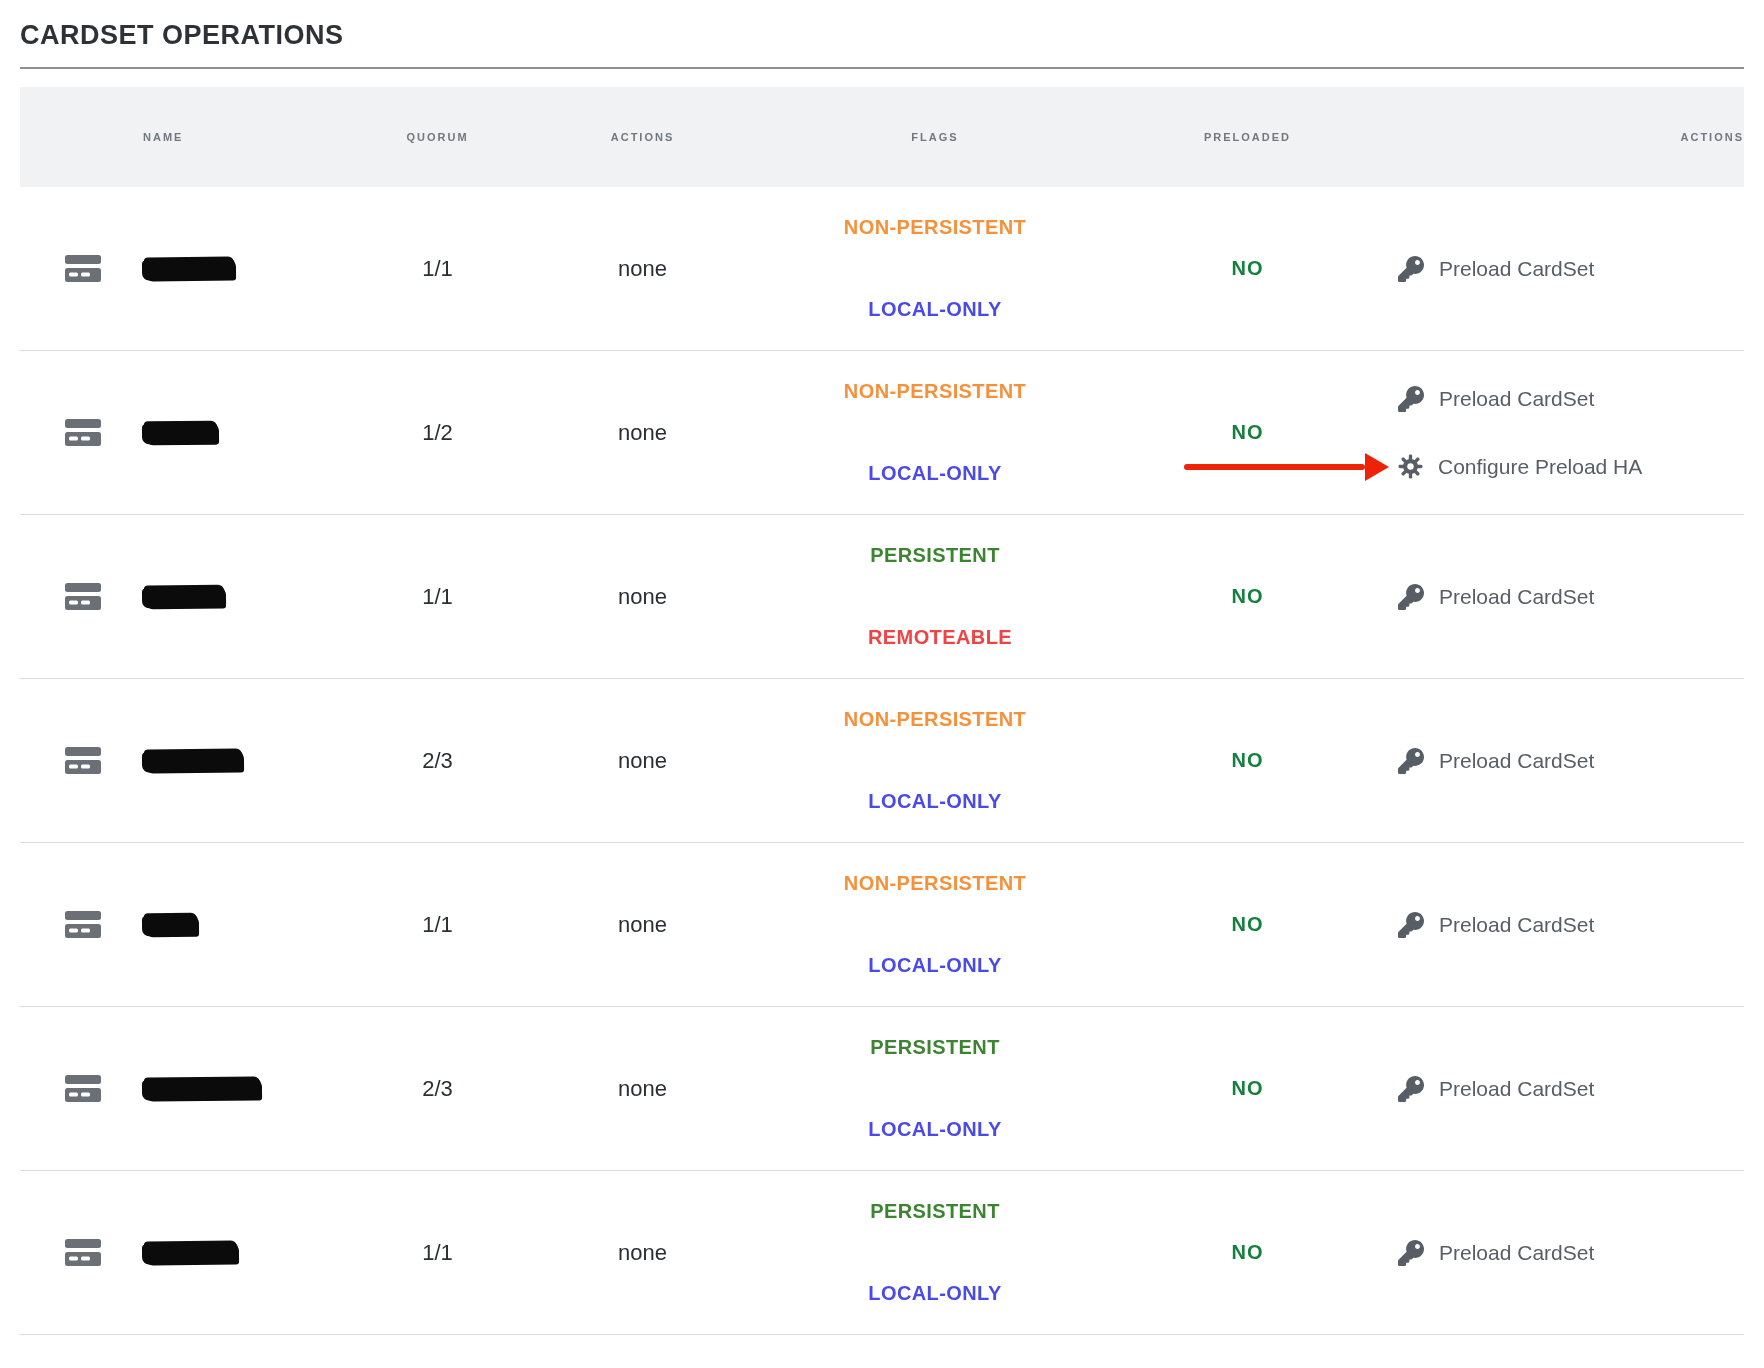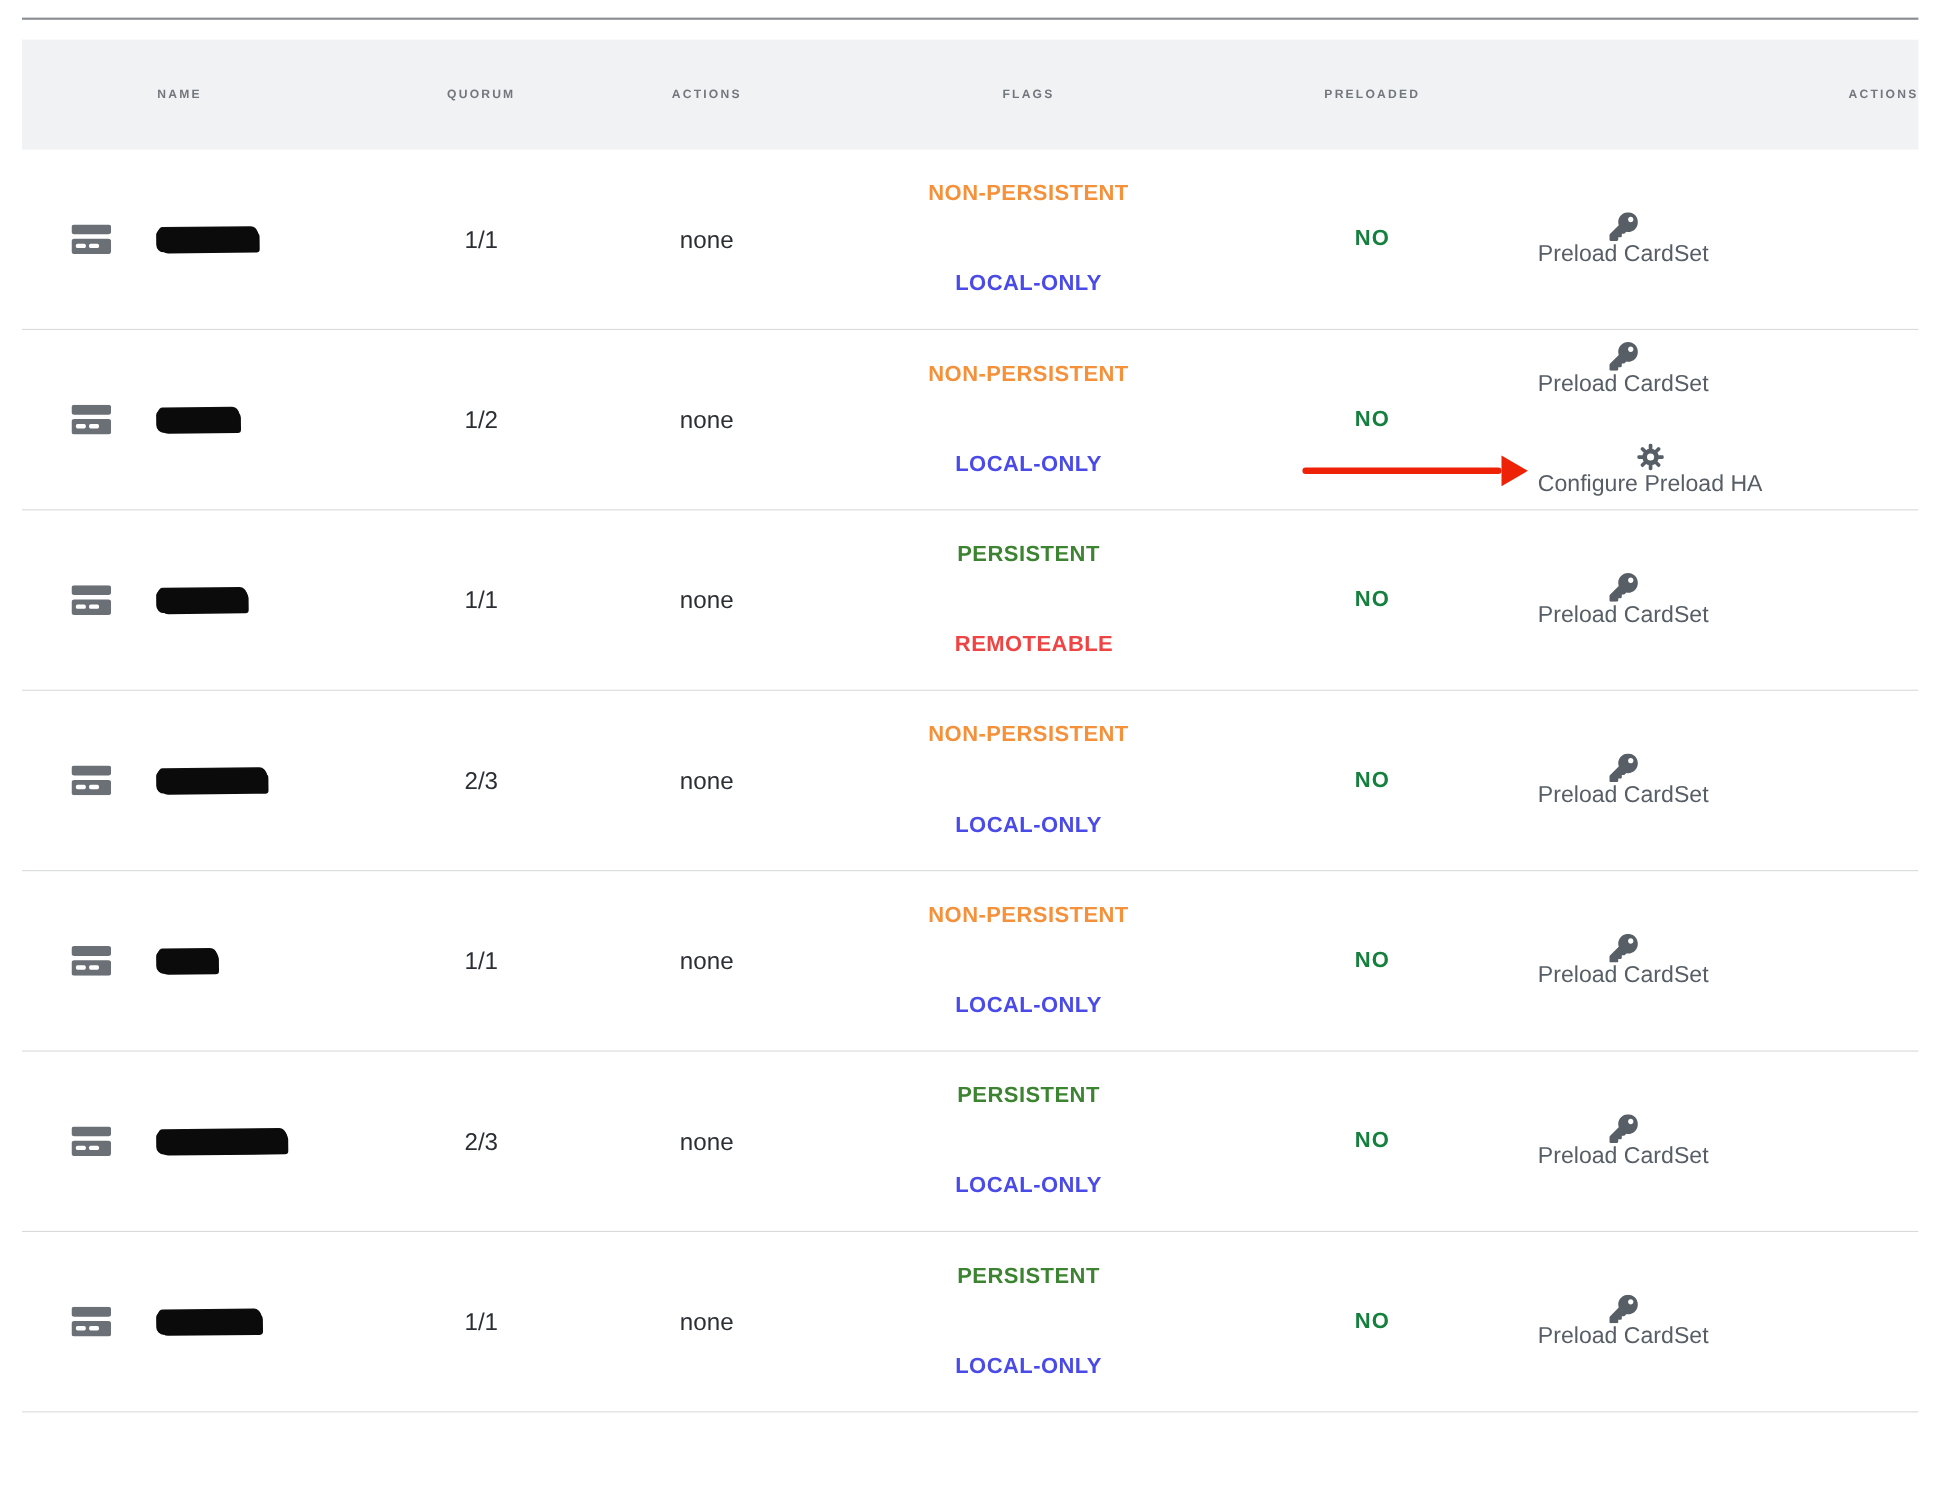--- a/index.html
+++ b/index.html
@@ -91,27 +91,27 @@
   .c-actions {
     flex-direction: column;
     align-items: flex-start;
     justify-content: center;
     gap: 42px;
     padding-left: 48px;
   }
   .action {
     display: flex;
     align-items: center;
+    gap: 15px;
     font-size: 21px;
     color: #575e66;
     text-decoration: none;
     cursor: pointer;
     position: relative;
     white-space: nowrap;
-    flex-direction: column;
   }
   .action svg { flex: 0 0 auto; }
 
   .red-arrow {
     position: absolute;
     right: calc(100% + 9px);
     top: 50%;
     transform: translateY(-50%);
     width: 205px;
     display: flex;
@@ -127,20 +127,21 @@
     width: 0; height: 0;
     border-top: 14px solid transparent;
     border-bottom: 14px solid transparent;
     border-left: 24px solid currentColor;
   }
 </style>
 </head>
 <body>
 
 <div class="page">
+  <h1 class="page-title">CARDSET OPERATIONS</h1>
   <div class="title-rule"></div>
 
   <div class="table">
     <div class="grid-row thead">
       <div class="th"></div>
       <div class="th left">NAME</div>
       <div class="th">QUORUM</div>
       <div class="th">ACTIONS</div>
       <div class="th">FLAGS</div>
       <div class="th">PRELOADED</div>

